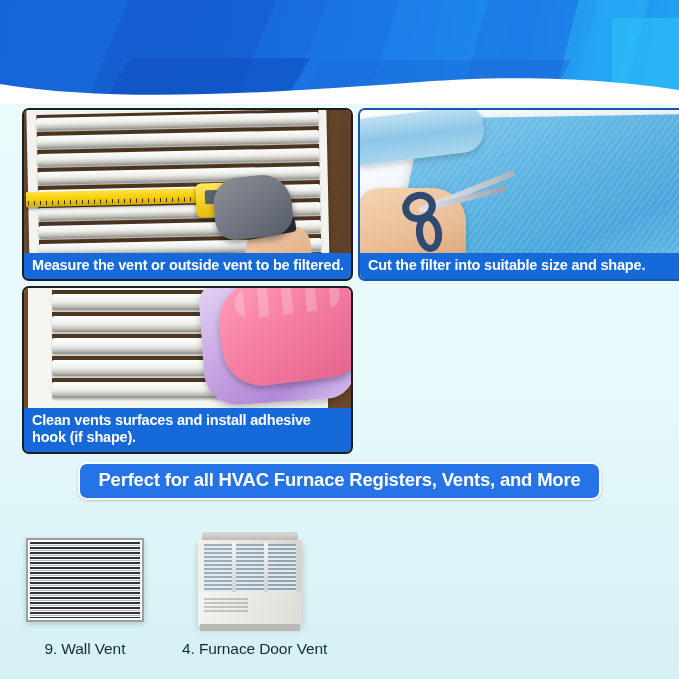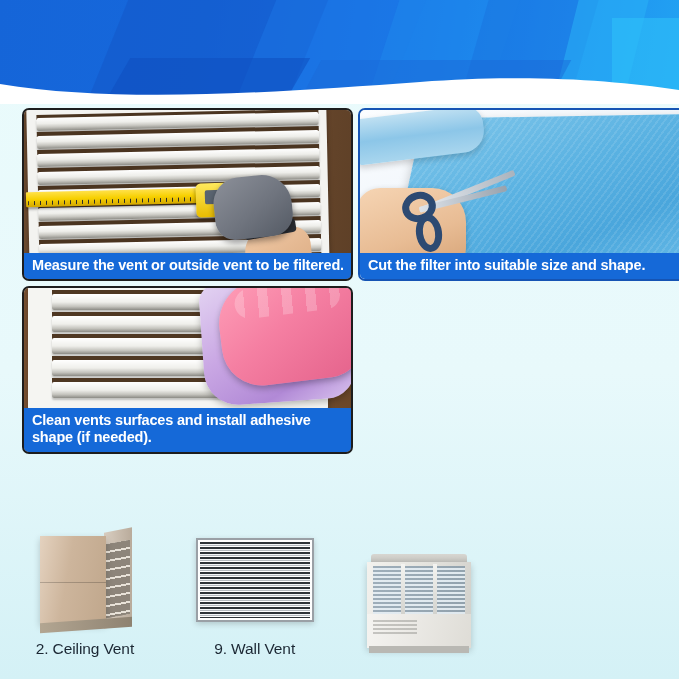--- a/index.html
+++ b/index.html
@@ -496,51 +496,46 @@
           <div class="ventgap3" style="top:52px"></div>
           <div class="slat3" style="top:56px"></div>
           <div class="ventgap3" style="top:74px"></div>
           <div class="slat3" style="top:78px"></div>
           <div class="ventgap3" style="top:96px"></div>
           <div class="slat3" style="top:100px"></div>
         </div>
         <div class="cloth"></div>
         <div class="pinkglove"></div>
       </div>
-      <div class="caption two">Clean vents surfaces and install adhesive shape (if needed).</div>
+      <div class="caption two">Clean vents surfaces and install adhesive hook (if shape).</div>
     </div>
 
   </div>
 
+  <div class="mid-banner-wrap">
+    <div class="mid-banner">Perfect for all HVAC Furnace Registers, Vents, and More</div>
+  </div>
 
   <div class="products">
 
 
-    <div class="product">
-      <div class="pimg">
-        <div class="hv-side"></div>
-        <div class="hv-grille"></div>
-        <div class="hv-body"></div>
-        <div class="hv-feet"></div>
-      </div>
-      <div class="plabel">2. Ceiling Vent</div>
-    </div>
 
     <div class="product">
       <div class="pimg">
         <div class="wv"></div>
       </div>
       <div class="plabel">9. Wall Vent</div>
     </div>
 
     <div class="product">
       <div class="pimg">
         <div class="hv4-top"></div>
         <div class="hv4-body"></div>
         <div class="hv4-coils"></div>
         <div class="hv4-div" style="left:56px"></div>
         <div class="hv4-div" style="left:88px"></div>
         <div class="hv4-base"></div>
         <div class="hv4-feet"></div>
       </div>
+      <div class="plabel">4. Furnace Door Vent</div>
     </div>
   </div>
 </div>
 
 </body></html>

